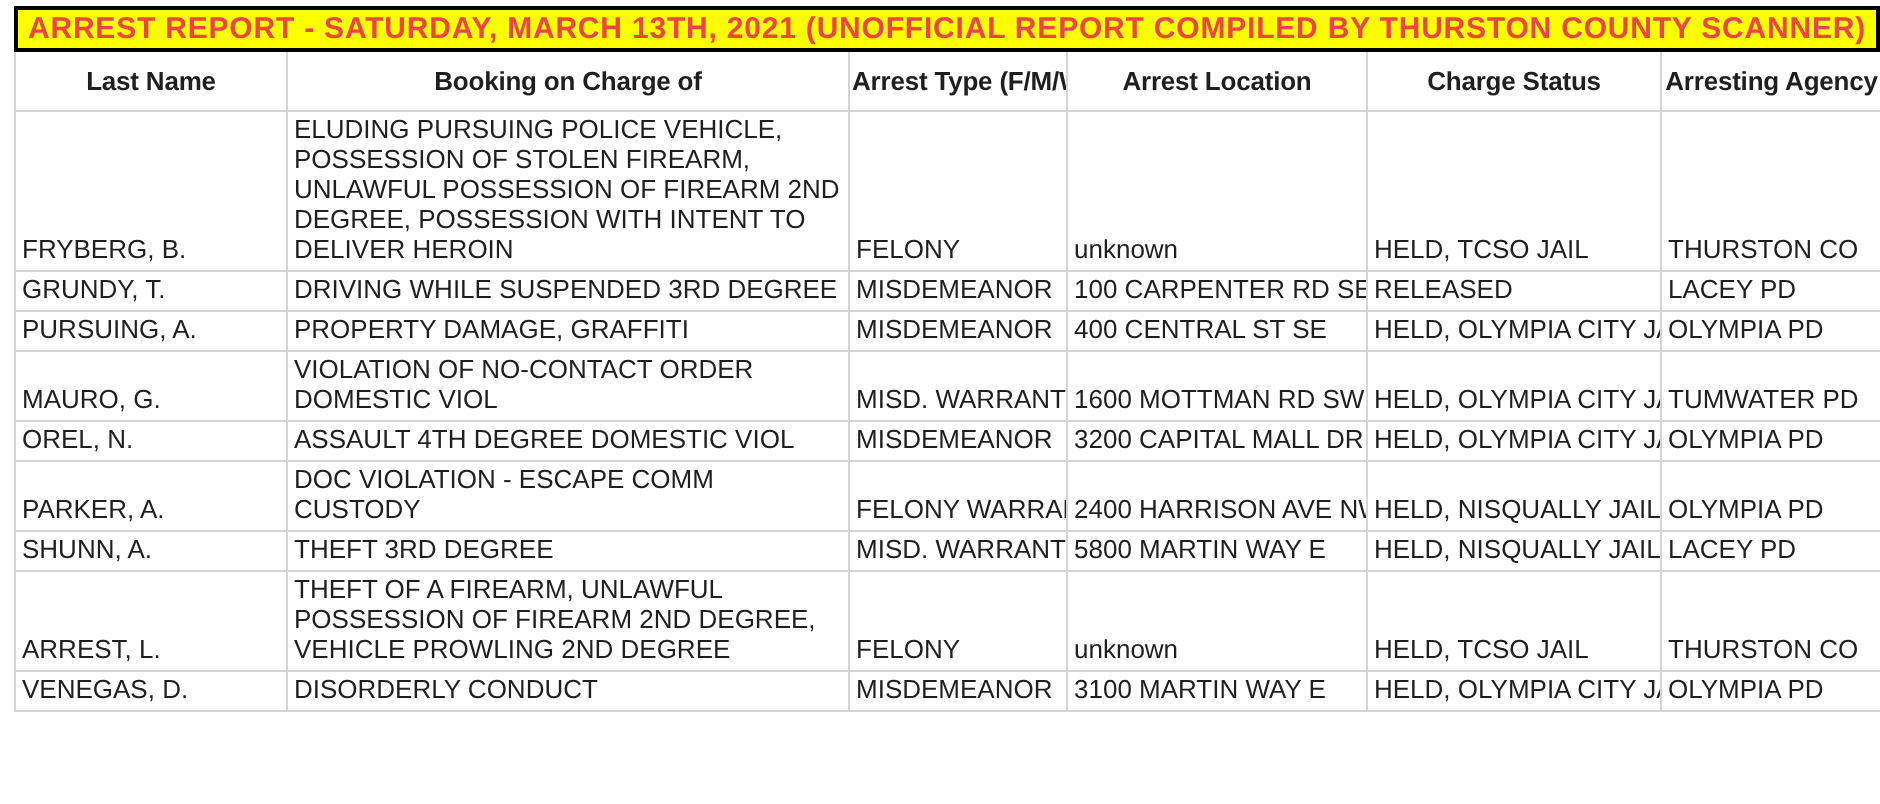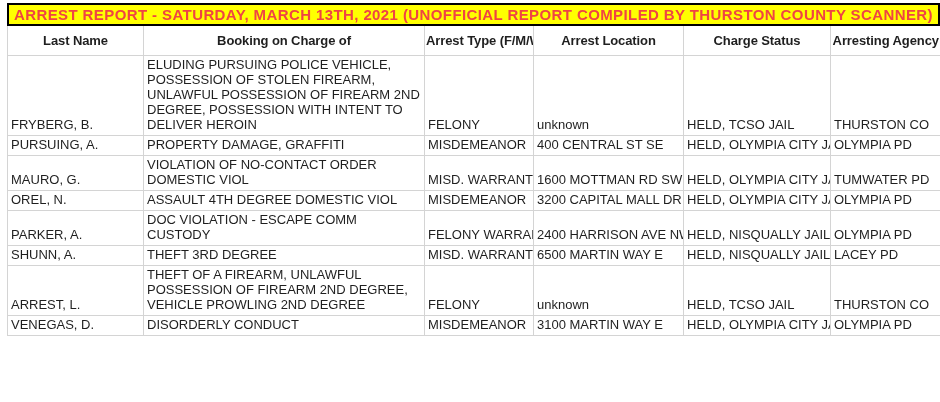--- a/index.html
+++ b/index.html
@@ -94,20 +94,28 @@
 POSSESSION OF STOLEN FIREARM,
 UNLAWFUL POSSESSION OF FIREARM 2ND
 DEGREE, POSSESSION WITH INTENT TO
 DELIVER HEROIN</td>
         <td>FELONY</td>
         <td>unknown</td>
         <td>HELD, TCSO JAIL</td>
         <td>THURSTON CO</td>
       </tr>
       <tr class="h20">
+        <td>GRUNDY, T.</td>
+        <td class="charge">DRIVING WHILE SUSPENDED 3RD DEGREE</td>
+        <td>MISDEMEANOR</td>
+        <td>100 CARPENTER RD SE</td>
+        <td>RELEASED</td>
+        <td>LACEY PD</td>
+      </tr>
+      <tr class="h20">
         <td>PURSUING, A.</td>
         <td class="charge">PROPERTY DAMAGE, GRAFFITI</td>
         <td>MISDEMEANOR</td>
         <td>400 CENTRAL ST SE</td>
         <td>HELD, OLYMPIA CITY JAIL</td>
         <td>OLYMPIA PD</td>
       </tr>
       <tr class="h31">
         <td>MAURO, G.</td>
         <td class="charge">VIOLATION OF NO-CONTACT ORDER
@@ -130,21 +138,21 @@
         <td class="charge">DOC VIOLATION - ESCAPE COMM CUSTODY</td>
         <td>FELONY WARRANT</td>
         <td>2400 HARRISON AVE NW</td>
         <td>HELD, NISQUALLY JAIL</td>
         <td>OLYMPIA PD</td>
       </tr>
       <tr class="h19">
         <td>SHUNN, A.</td>
         <td class="charge">THEFT 3RD DEGREE</td>
         <td>MISD. WARRANT</td>
-        <td>6500 MARTIN WAY E</td>
+        <td>5800 MARTIN WAY E</td>
         <td>HELD, NISQUALLY JAIL</td>
         <td>LACEY PD</td>
       </tr>
       <tr class="h45">
         <td>ARREST, L.</td>
         <td class="charge">THEFT OF A FIREARM, UNLAWFUL
 POSSESSION OF FIREARM 2ND DEGREE,
 VEHICLE PROWLING 2ND DEGREE</td>
         <td>FELONY</td>
         <td>unknown</td>

